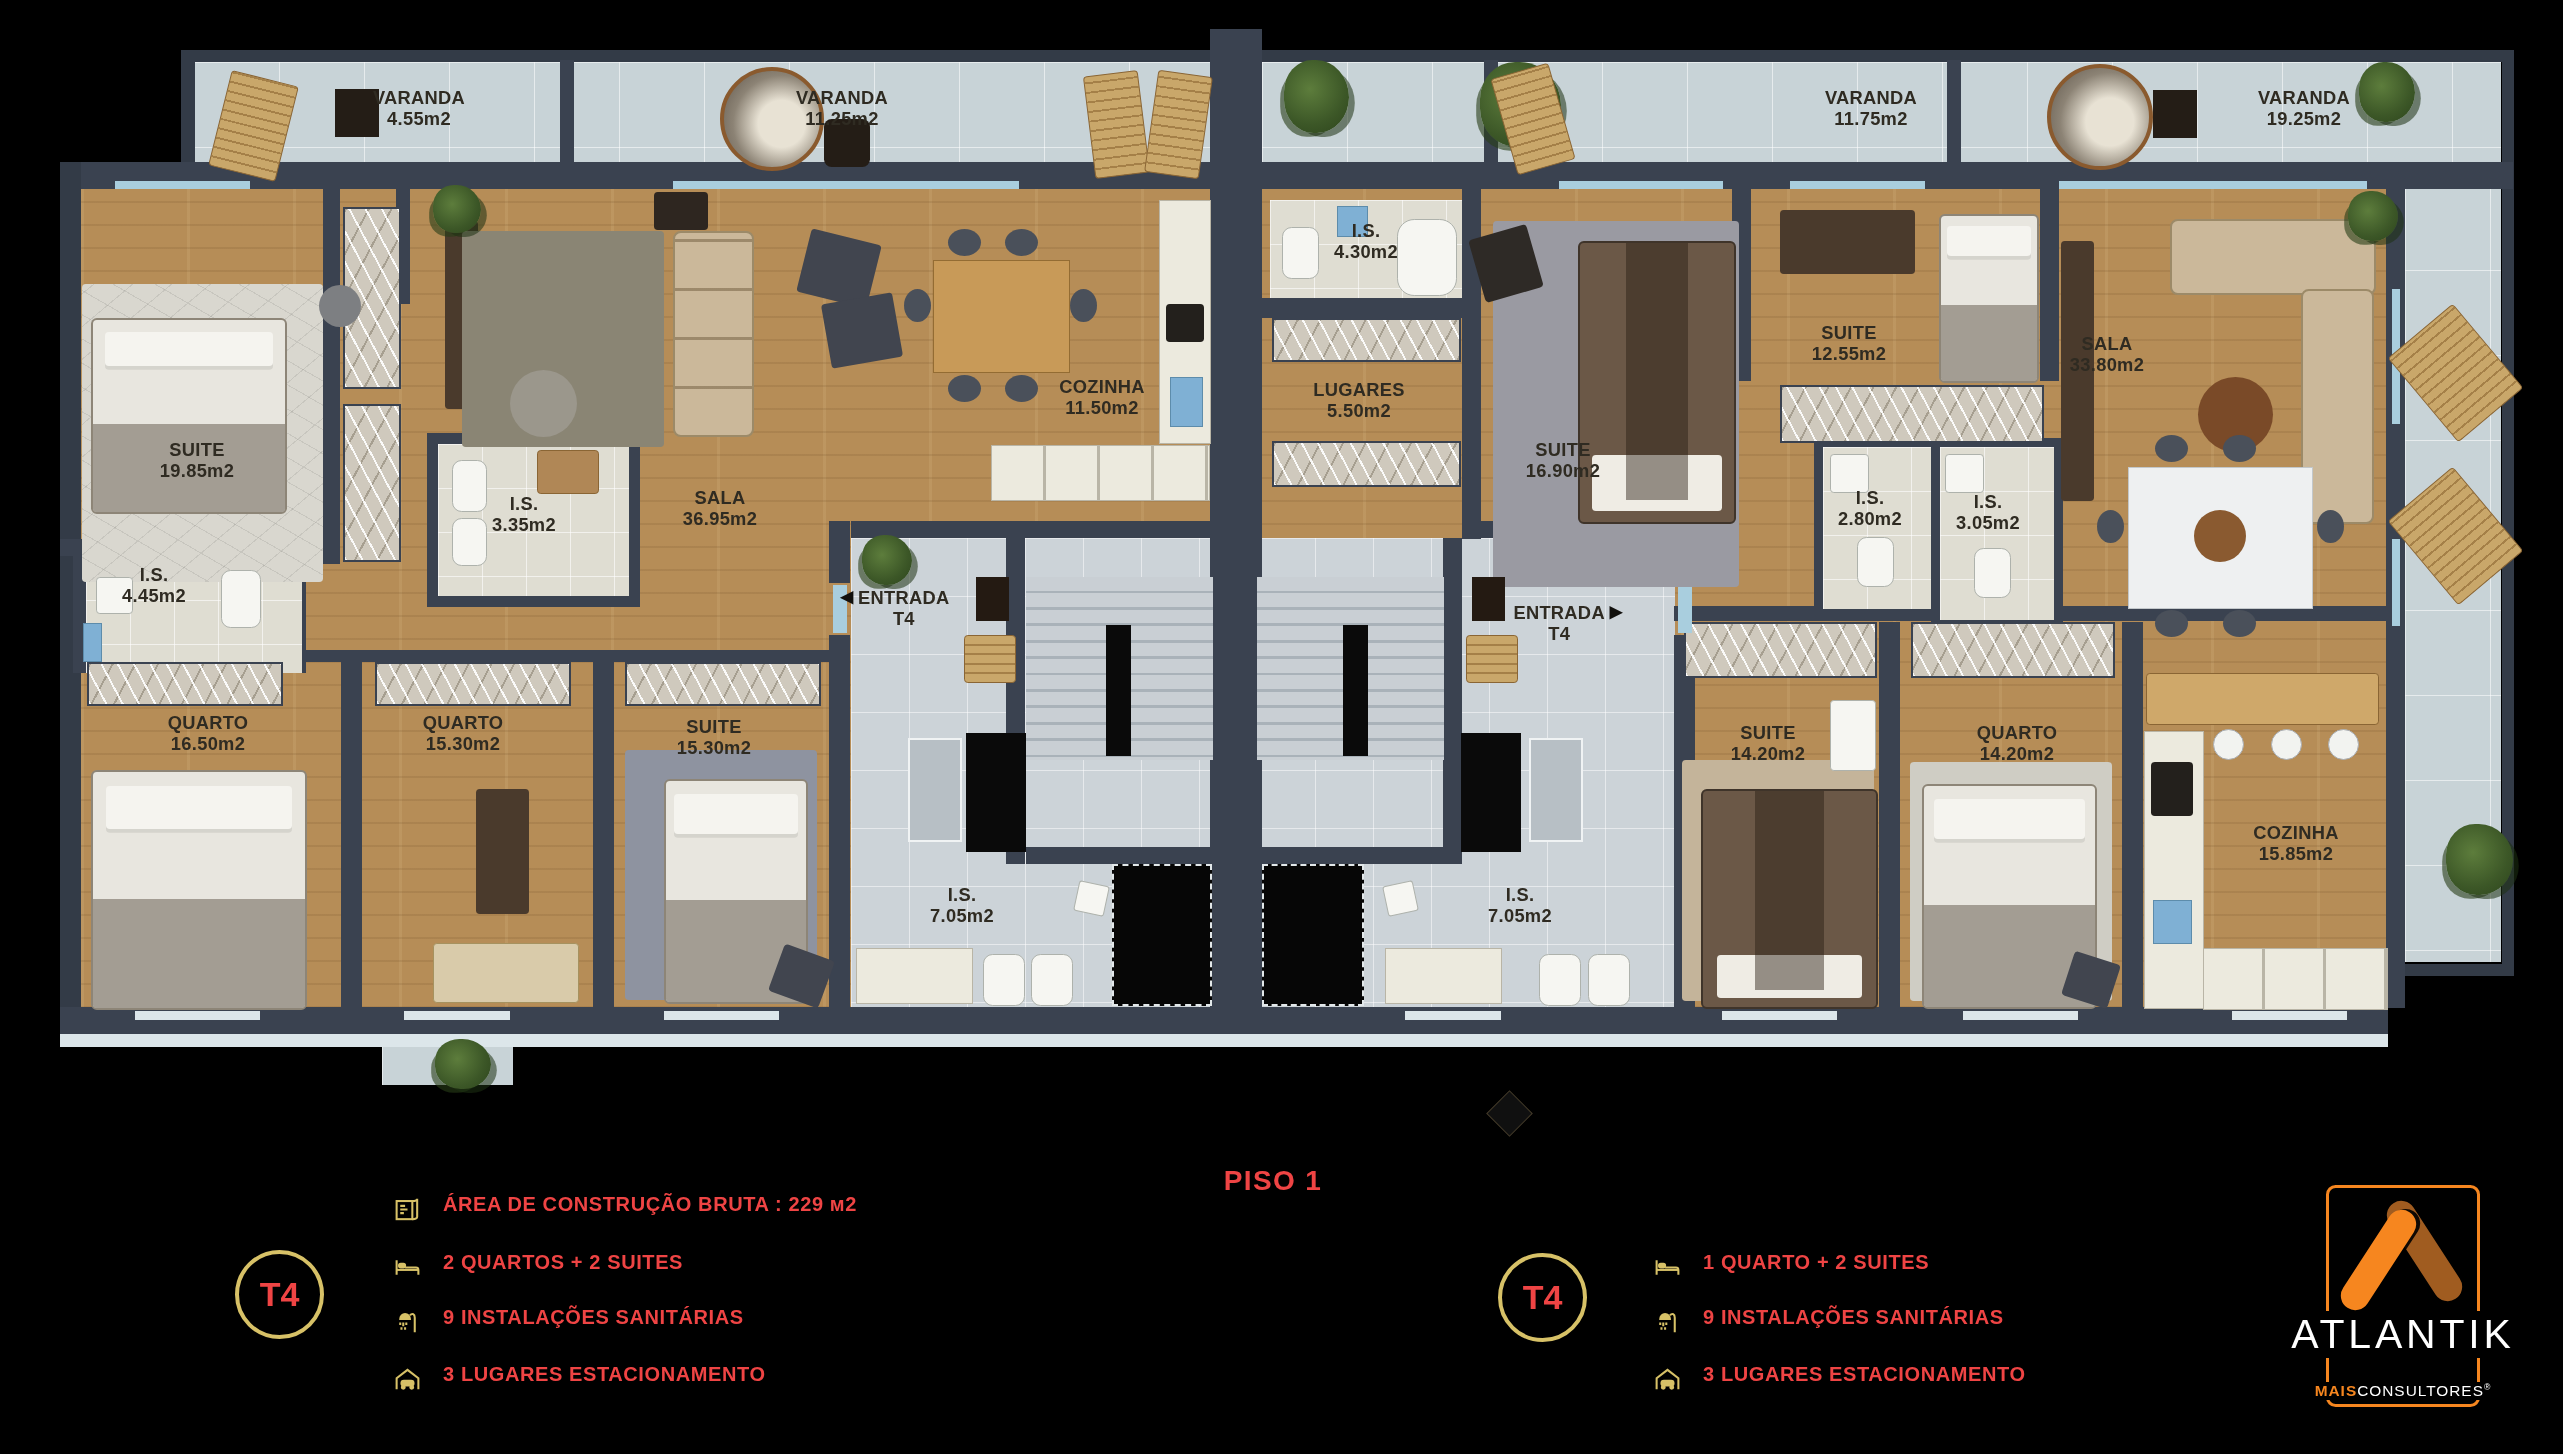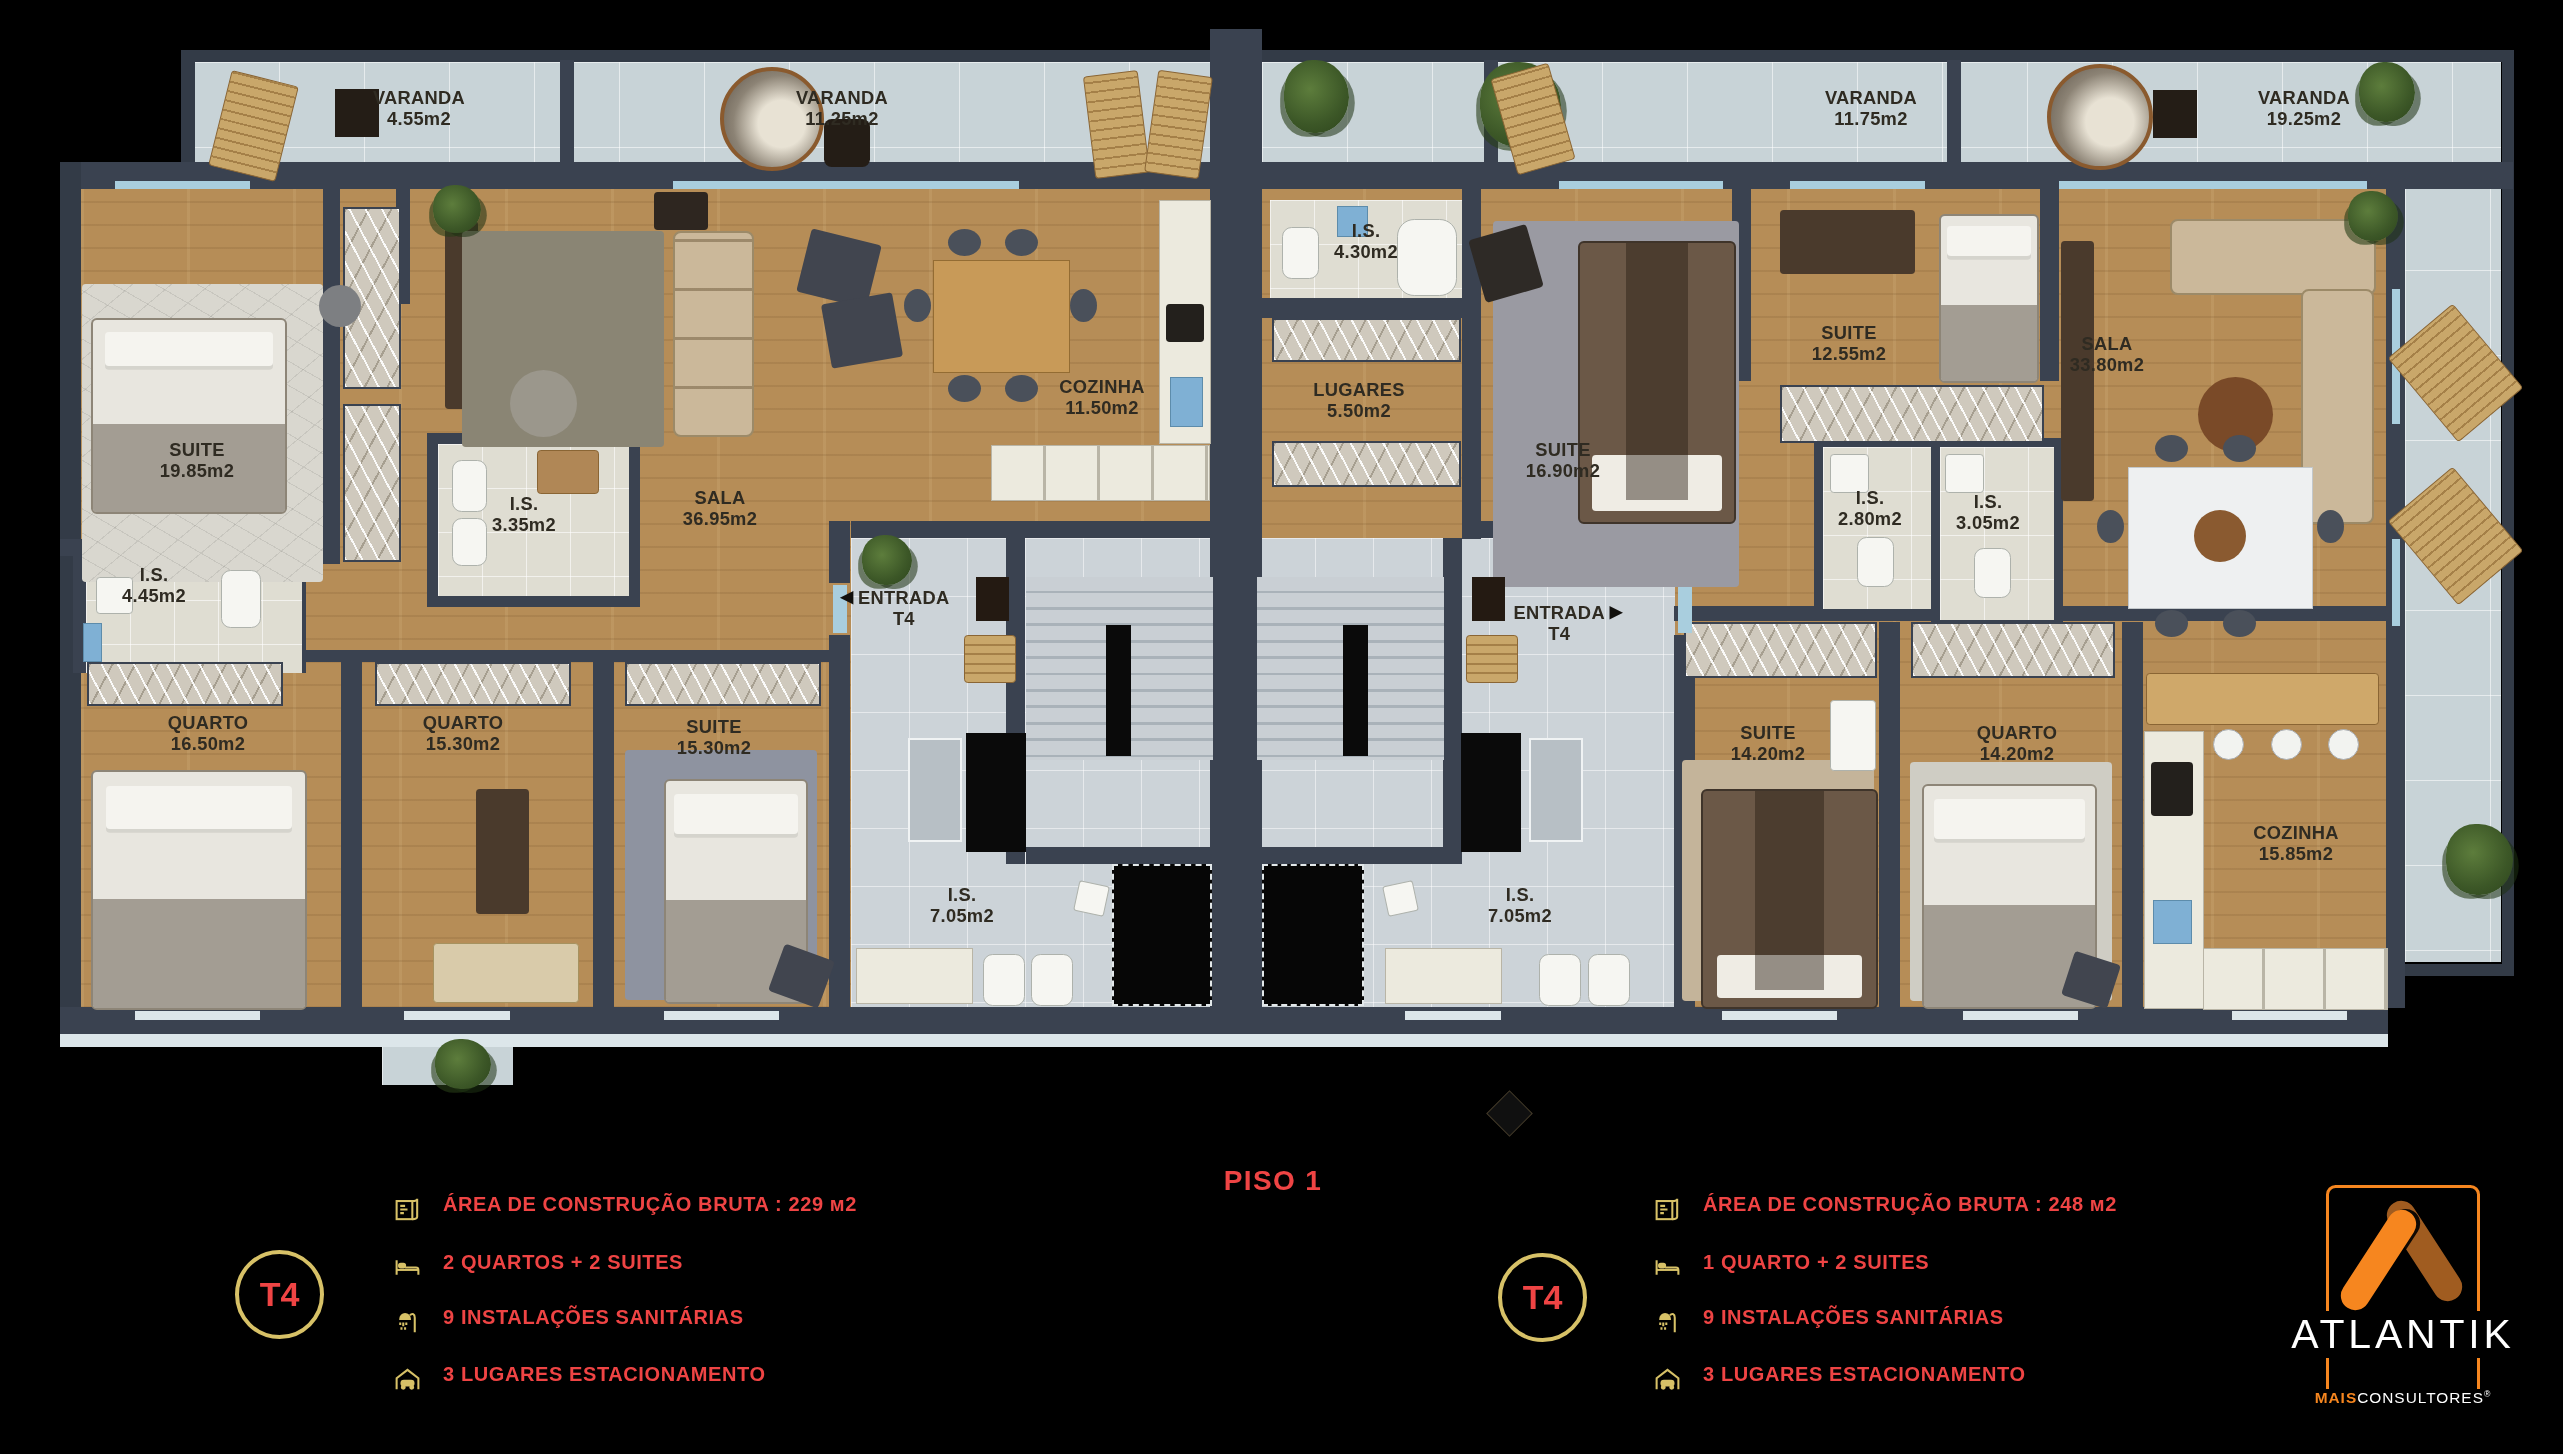--- a/index.html
+++ b/index.html
@@ -452,30 +452,20 @@
           <circle cx="8.5" cy="18.5" r="1.2" fill="#d7c167"></circle>
           <circle cx="15.5" cy="18.5" r="1.2" fill="#d7c167"></circle>
         </svg>
     </span>
     <span class="ltext gold">3 LUGARES ESTACIONAMENTO</span>
   </div>
 
   <div class="abs badge gold" style="left:1498px;top:1253px;">
       <span>T4</span>
     </div>
-  <div class="abs lrow" style="left:1651px;top:1193px;">
-    <span class="licon">
-      <svg width="29" height="29" viewBox="0 0 24 24" fill="none" stroke="#d7c167" stroke-width="1.7">
-          <rect x="3" y="5" width="13" height="15"></rect>
-          <path d="M16 5c2.5 0 4-.8 4-2v15c0 1.2-1.5 2-4 2"></path>
-          <path d="M6 9h4M6 12h6M6 15h3"></path>
-        </svg>
-    </span>
-    <span class="ltext gold">ÁREA DE CONSTRUÇÃO BRUTA :  248 м2</span>
-  </div>
   <div class="abs lrow" style="left:1651px;top:1251px;">
     <span class="licon">
       <svg width="29" height="29" viewBox="0 0 24 24" fill="none" stroke="#d7c167" stroke-width="1.7">
           <path d="M3 6v12"></path>
           <rect x="5" y="9" width="5" height="3" rx="1.4" fill="#d7c167"></rect>
           <path d="M10 12h9a2 2 0 0 1 2 2v4"></path>
           <path d="M3 14h18"></path>
         </svg>
     </span>
     <span class="ltext gold">1 QUARTO + 2 SUITES</span>
@@ -499,18 +489,18 @@
           <circle cx="15.5" cy="18.5" r="1.2" fill="#d7c167"></circle>
         </svg>
     </span>
     <span class="ltext gold">3 LUGARES ESTACIONAMENTO</span>
   </div>
 
   <div class="abs logoBox" style="left:2326px;top:1185px;">
     <div class="abs lbar" style="left:81px;top:5.8px;background:#a05c20;transform:rotate(-33deg);"></div>
     <div class="abs lbar" style="left:35px;top:15.4px;background:#f6861f;transform:rotate(33deg);box-shadow:2.9px -2.9px 0 rgba(0,0,0,.9);"></div>
     <div class="abs brandName" style="left:50%;top:123px;">ATLANTIK</div>
-    <div class="abs brandSub" style="left:50%;top:201px;">
+    <div class="abs brandSub" style="left:50%;top:194px;">
       <span class="m">MAIS</span><span class="c">CONSULTORES</span><span class="r">®</span>
     </div>
   </div>
 </div>
 
 
 </body></html>

